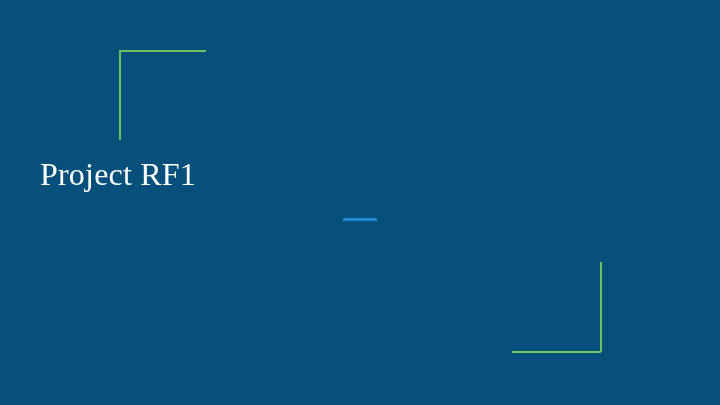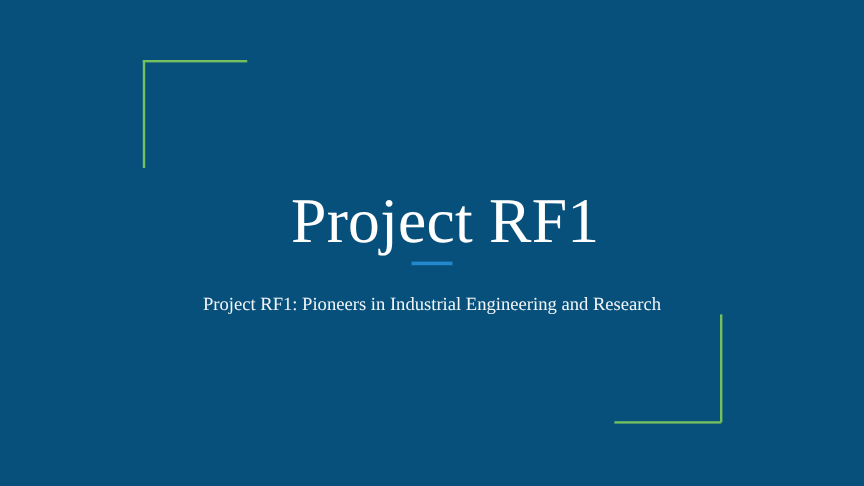--- a/index.html
+++ b/index.html
@@ -80,28 +80,27 @@
     width: 720px;
     height: 405px;
   }
 
   #slide-title {
     position: absolute;
     left: 50%;
     transform: translateX(-50%);
     top: 146px;
     width: 640px;
-    text-align: center;
     color: #ffffff;
-    font-size: 53px;
+    font-size: 32px;
     line-height: 56px;
     font-weight: normal;
     letter-spacing: 0.2px;
     white-space: nowrap;
-    margin: 11px;
+    margin: 0;
   }
 
   #title-divider {
     position: absolute;
     left: 343px;
     top: 218px;
     width: 34px;
     height: 3px;
     background: #2388ce;
   }
@@ -134,16 +133,15 @@
     <span class="bar bar-h"></span>
     <span class="bar bar-v"></span>
   </div>
 
   <div id="content">
 
     <h1 id="slide-title">Project RF1</h1>
 
     <div id="title-divider"></div>
 
-    <p id="slide-subtitle">Project RF1: Pioneers in Industrial Engineering and Research</p>
 
   </div>
 </div>
 
 </body></html>

